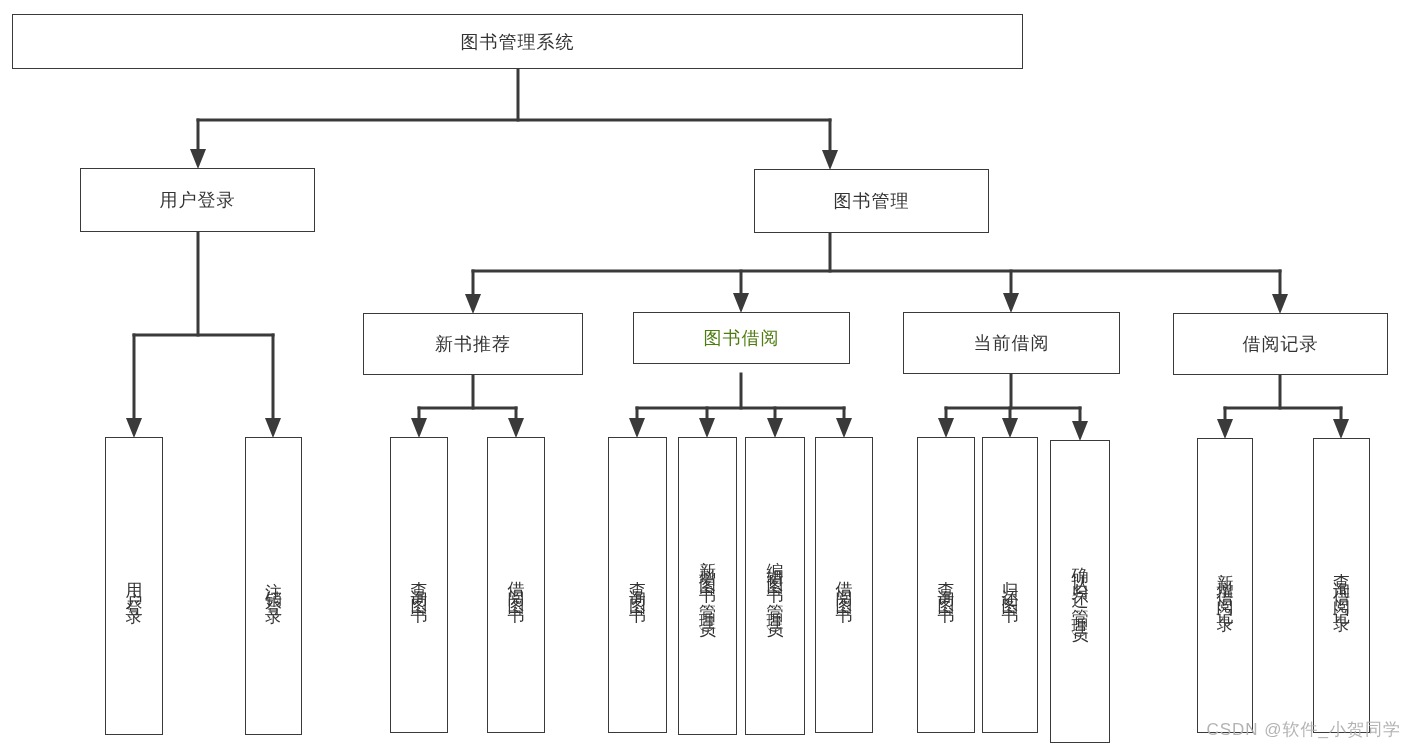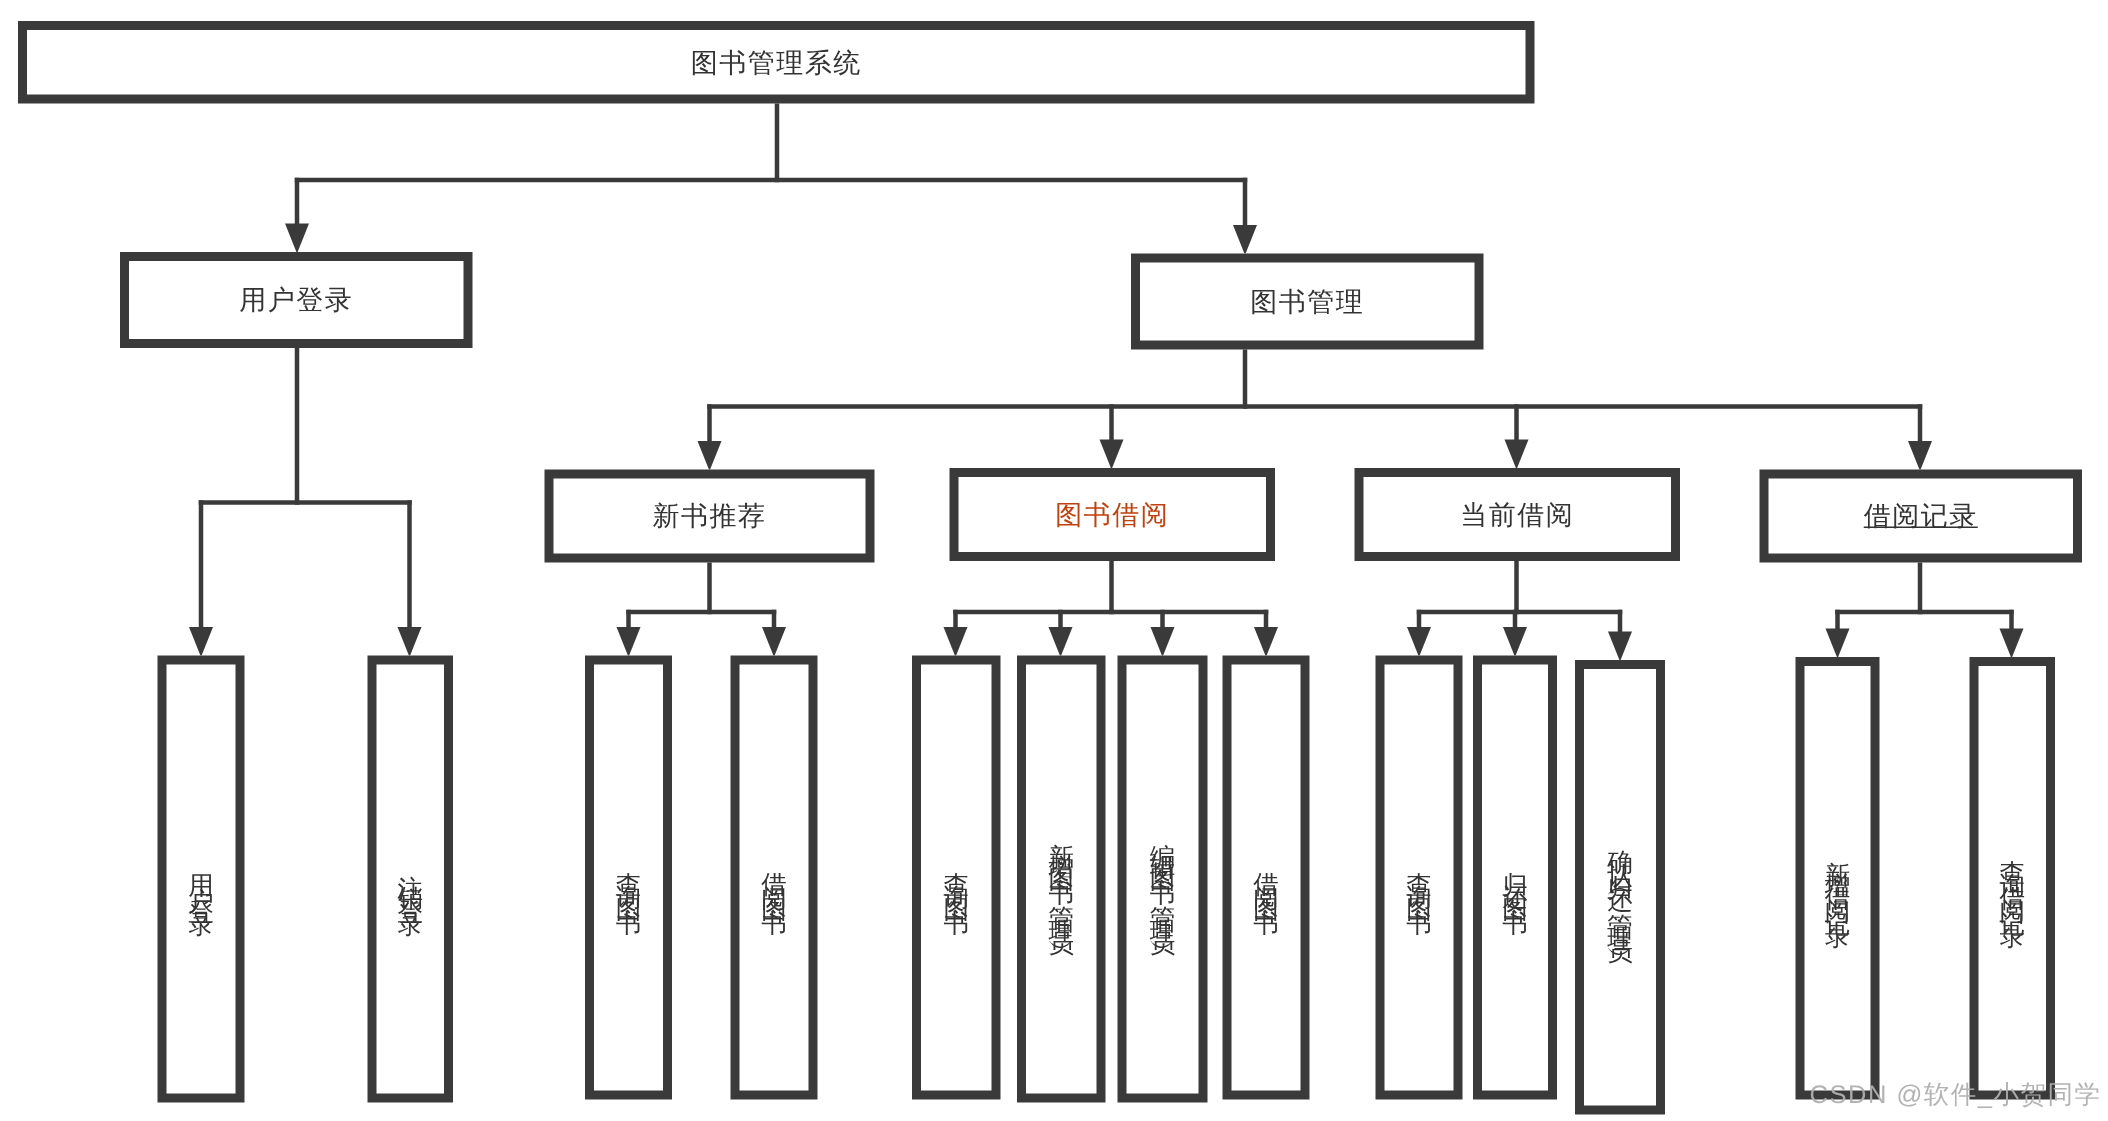--- a/index.html
+++ b/index.html
@@ -3,21 +3,21 @@
 <meta charset="utf-8">
 <style>
   html,body { margin:0; padding:0; background:#ffffff; }
   .stage {
     position:relative; width:1405px; height:747px; background:#ffffff;
     font-family:"Liberation Sans", sans-serif; overflow:hidden;
   }
   .connector-svg { position:absolute; left:0; top:0; z-index:1; }
   .node {
     position:absolute; box-sizing:border-box; background:#ffffff;
-    border:6px solid #a3a3a3; color:#333333; z-index:2;
+    border:1px solid #a3a3a3; color:#333333; z-index:2;
     display:flex; align-items:center; justify-content:center;
     font-size:18px; line-height:1;
   }
   .node.h span { letter-spacing:1px; white-space:nowrap; }
   .node.v span {
     writing-mode:vertical-rl; text-orientation:mixed;
     letter-spacing:0.5em; font-size:17px; white-space:nowrap;
   }
   .watermark {
     position:absolute; right:4px; bottom:6px; z-index:3;
@@ -101,21 +101,21 @@
       </div>
       <div class="node h" style="left: 363px; top: 313px; width: 220px; height: 62px; border-color: rgb(58, 58, 58); background: rgb(255, 255, 255); color: rgb(51, 51, 51);">
         <span>新书推荐</span>
       </div>
       <div class="node v" style="left: 390px; top: 437px; width: 58px; height: 296px; border-color: rgb(58, 58, 58); background: rgb(255, 255, 255); color: rgb(51, 51, 51);">
         <span>查询图书</span>
       </div>
       <div class="node v" style="left: 487px; top: 437px; width: 58px; height: 296px; border-color: rgb(58, 58, 58); background: rgb(255, 255, 255); color: rgb(51, 51, 51);">
         <span>借阅图书</span>
       </div>
-      <div class="node h" style="left: 633px; top: 312px; width: 217px; height: 62px; border-color: rgb(58, 58, 58); background: rgb(255, 255, 255); color: #c2410c;">
+      <div class="node h" style="left: 633px; top: 312px; width: 217px; height: 52px; border-color: rgb(58, 58, 58); background: rgb(255, 255, 255); color: #4d7c0f;">
         <span>图书借阅</span>
       </div>
       <div class="node v" style="left: 608px; top: 437px; width: 59px; height: 296px; border-color: rgb(58, 58, 58); background: rgb(255, 255, 255); color: rgb(51, 51, 51);">
         <span>查询图书</span>
       </div>
       <div class="node v" style="left: 678px; top: 437px; width: 59px; height: 298px; border-color: rgb(58, 58, 58); background: rgb(255, 255, 255); color: rgb(51, 51, 51);">
         <span>新增图书（管理员）</span>
       </div>
       <div class="node v" style="left: 745px; top: 437px; width: 60px; height: 298px; border-color: rgb(58, 58, 58); background: rgb(255, 255, 255); color: rgb(51, 51, 51);">
         <span>编辑图书（管理员）</span>
@@ -128,21 +128,21 @@
       </div>
       <div class="node v" style="left: 917px; top: 437px; width: 58px; height: 296px; border-color: rgb(58, 58, 58); background: rgb(255, 255, 255); color: rgb(51, 51, 51);">
         <span>查询图书</span>
       </div>
       <div class="node v" style="left: 982px; top: 437px; width: 56px; height: 296px; border-color: rgb(58, 58, 58); background: rgb(255, 255, 255); color: rgb(51, 51, 51);">
         <span>归还图书</span>
       </div>
       <div class="node v" style="left: 1050px; top: 440px; width: 60px; height: 303px; border-color: rgb(58, 58, 58); background: rgb(255, 255, 255); color: rgb(51, 51, 51);">
         <span>确认归还（管理员）</span>
       </div>
-      <div class="node h" style="left: 1173px; top: 313px; width: 215px; height: 62px; border-color: rgb(58, 58, 58); background: rgb(255, 255, 255); color: rgb(51, 51, 51); text-decoration: underline;">
+      <div class="node h" style="left: 1173px; top: 313px; width: 215px; height: 62px; border-color: rgb(58, 58, 58); background: rgb(255, 255, 255); color: rgb(51, 51, 51);">
         <span>借阅记录</span>
       </div>
       <div class="node v" style="left: 1197px; top: 438px; width: 56px; height: 295px; border-color: rgb(58, 58, 58); background: rgb(255, 255, 255); color: rgb(51, 51, 51);">
         <span>新增借阅记录</span>
       </div>
       <div class="node v" style="left: 1313px; top: 438px; width: 57px; height: 295px; border-color: rgb(58, 58, 58); background: rgb(255, 255, 255); color: rgb(51, 51, 51);">
         <span>查询借阅记录</span>
       </div>
     </div>
   <div class="watermark">CSDN @软件_小贺同学</div>

